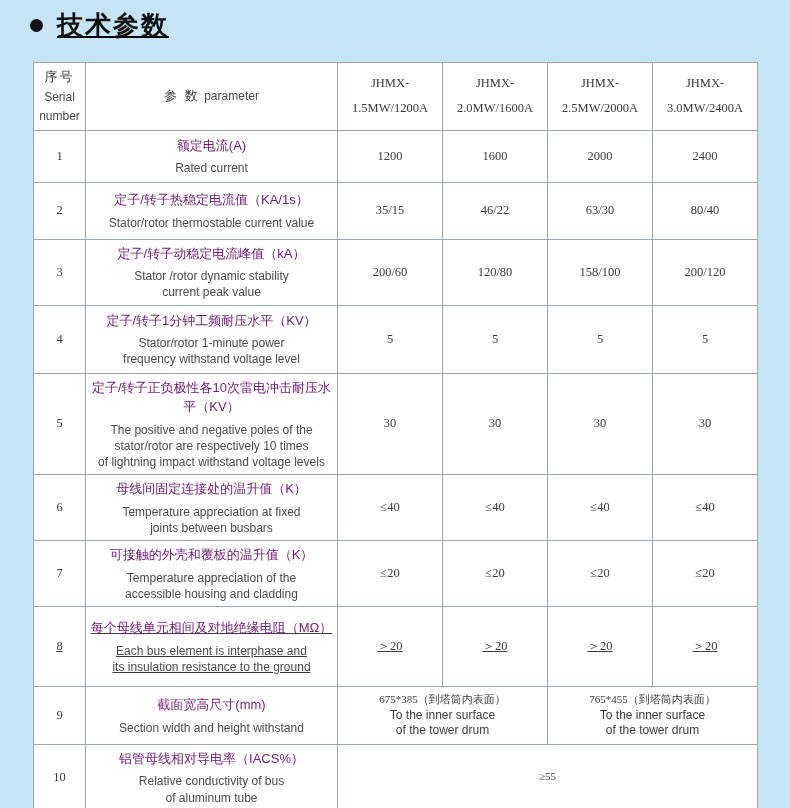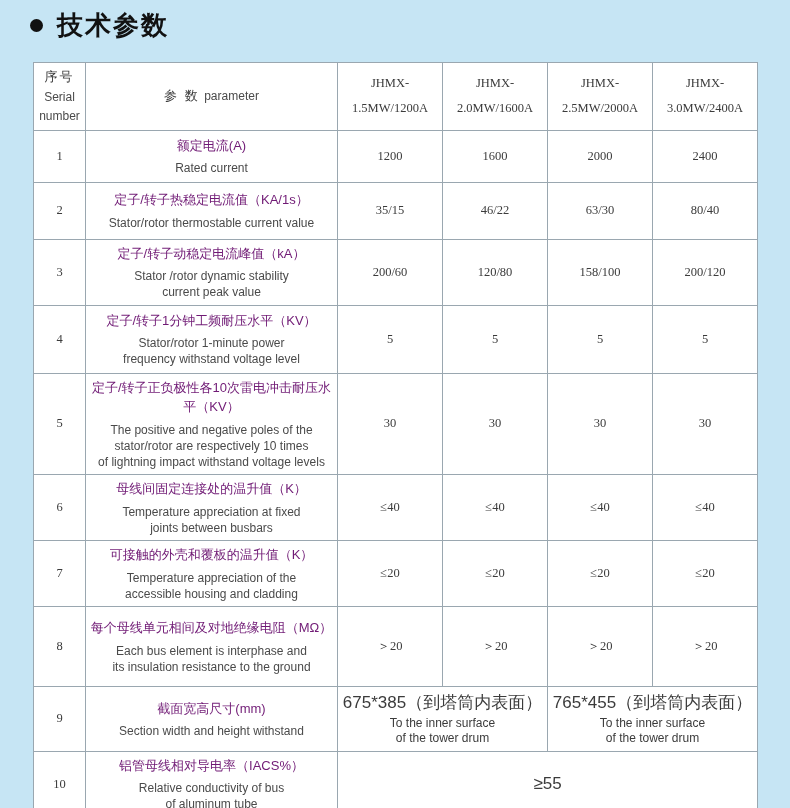--- a/index.html
+++ b/index.html
@@ -19,20 +19,21 @@
     height: 808px;
     box-sizing: border-box;
   }
   
   .title-row {
     display: flex;
     align-items: center;
     padding: 4px 0 0 30px;
     height: 46px;
     box-sizing: border-box;
+    text-decoration: underline;
   }
   .title-bullet {
     width: 13px;
     height: 13px;
     border-radius: 50%;
     background: #111111;
     margin-right: 14px;
     flex: 0 0 auto;
   }
   .title-text {
@@ -101,40 +102,40 @@
     display: block;
     margin-top: 5px;
   }
   td.value {
     font-size: 12.5px;
     color: #3b3b3b;
     font-family: "Liberation Serif", "DejaVu Serif", serif;
   }
   td.value .v-cn {
     display: block;
-    font-family: Liberation Sans, sans-serif;
-    font-size: 17px;
+    font-family: Liberation Serif, serif;
+    font-size: 11px;
     line-height: 1.45;
   }
   td.value .v-en {
     display: block;
     font-family: "Liberation Sans", "DejaVu Sans", sans-serif;
     font-size: 12px;
     line-height: 1.3;
   }
   
   tr.r-head td { height: 57px; }
   tr.r1 td { height: 52px; }
   tr.r2 td { height: 57px; }
   tr.r3 td { height: 66px; }
   tr.r4 td { height: 68px; }
   tr.r5 td { height: 86px; }
   tr.r6 td { height: 62px; }
   tr.r7 td { height: 58px; margin-top: 27px; }
-  tr.r8 td { height: 80px; }
+  tr.r8 td { height: 80px; text-decoration: underline; }
   tr.r9 td { height: 58px; }
   tr.r10 td { height: 57px; }
 </style>
 </head>
 <body style="background: rgb(198, 229, 244);">
 
 <div class="page">
 
   <div class="title-row">
     <span class="title-bullet"></span>

